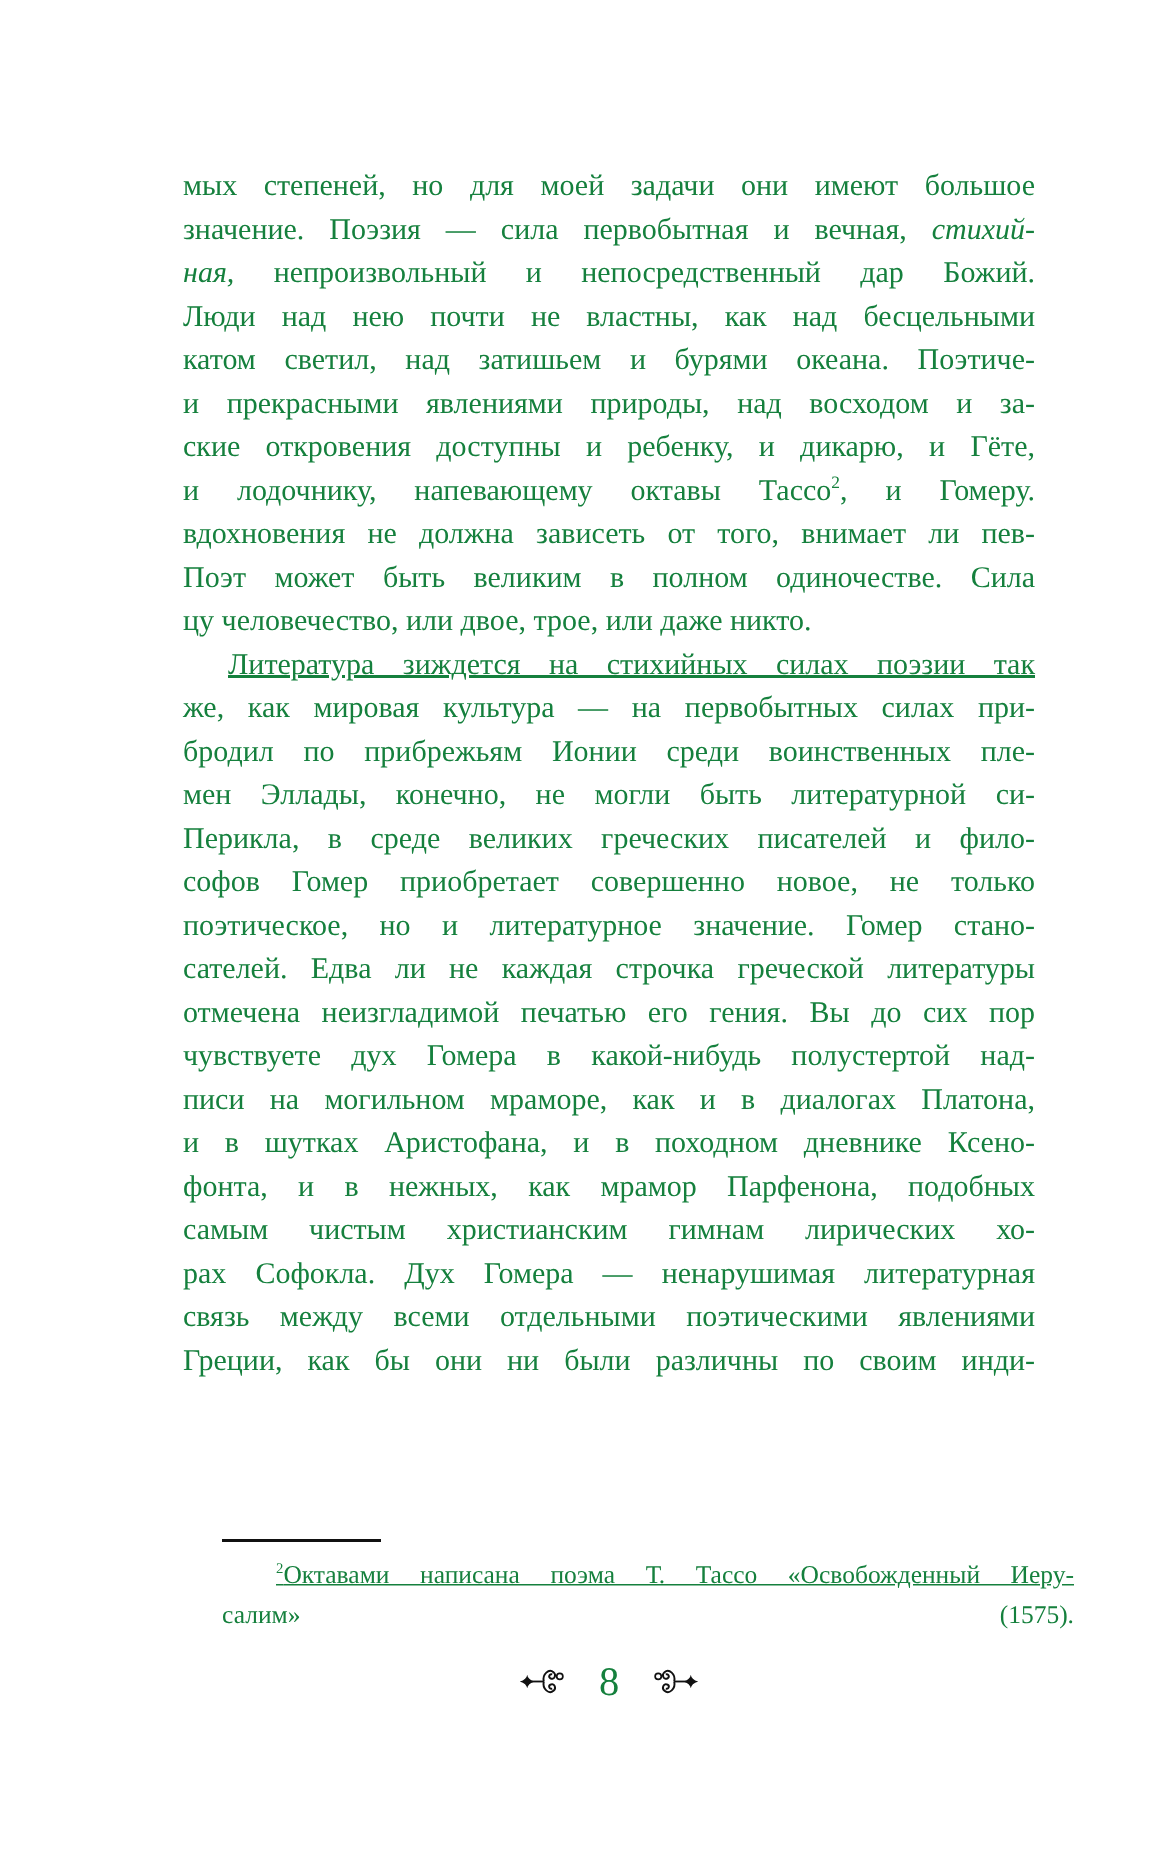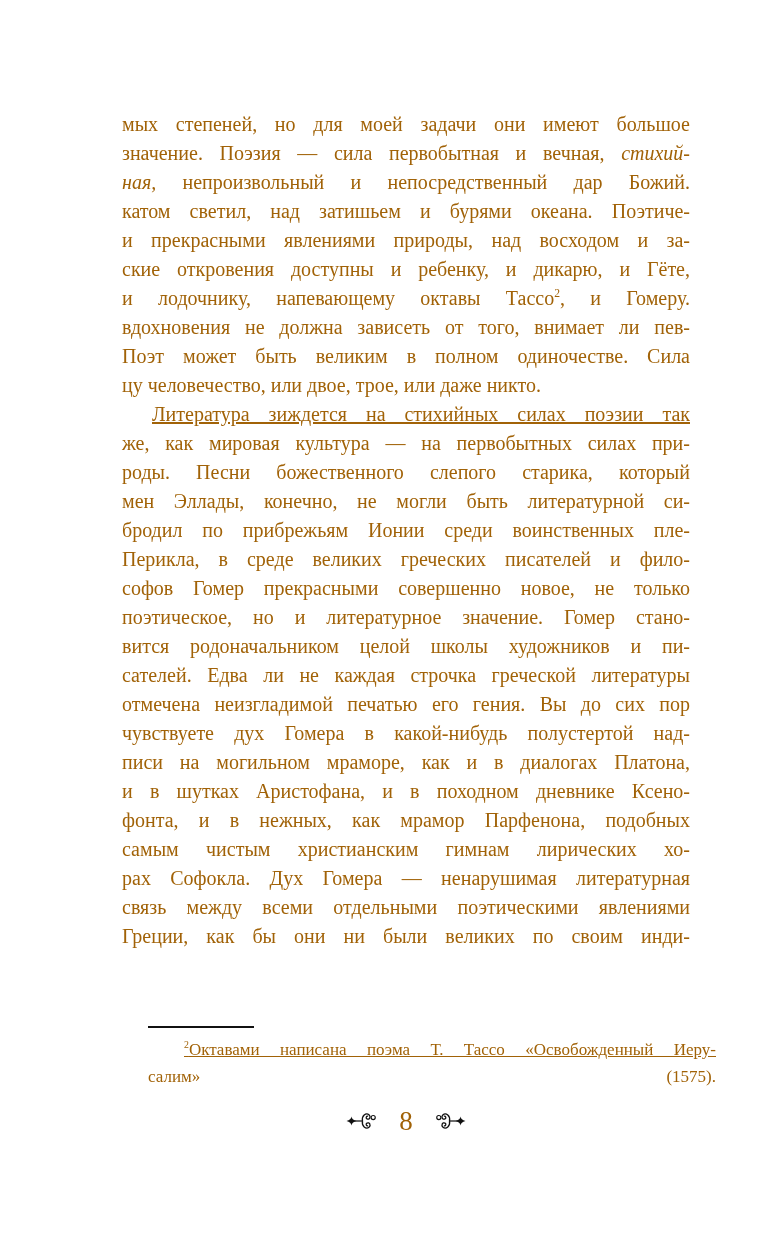--- a/index.html
+++ b/index.html
@@ -5,21 +5,21 @@
   html, body {
     margin: 0;
     padding: 0;
     background: #ffffff;
   }
   .page {
     position: relative;
     width: 768px;
     height: 1241px;
     background: #ffffff;
-    color: #a16207;
+    color: #15803d;
     font-family: "Liberation Serif", serif;
     overflow: hidden;
   }
   .body-text {
     position: absolute;
     left: 122px;
     top: 110px;
     width: 568px;
   }
   .body-text-line {
@@ -91,46 +91,45 @@
 </style>
 </head>
 <body>
 
 <main class="page">
 
   <section class="body-text" id="body-text">
       <div class="body-text-line">мых степеней, но для моей задачи они имеют большое</div>
       <div class="body-text-line">значение. Поэзия — сила первобытная и вечная, <span class="italic">стихий-</span></div>
       <div class="body-text-line"><span class="italic">ная,</span> непроизвольный и непосредственный дар Божий.</div>
+      <div class="body-text-line">Люди над нею почти не властны, как над бесцельными</div>
       <div class="body-text-line">катом светил, над затишьем и бурями океана. Поэтиче-</div>
       <div class="body-text-line">и прекрасными явлениями природы, над восходом и за-</div>
       <div class="body-text-line">ские откровения доступны и ребенку, и дикарю, и Гёте,</div>
       <div class="body-text-line">и лодочнику, напевающему октавы Тассо<span class="sup">2</span>, и Гомеру.</div>
       <div class="body-text-line">вдохновения не должна зависеть от того, внимает ли пев-</div>
       <div class="body-text-line">Поэт может быть великим в полном одиночестве. Сила</div>
       <div class="body-text-line align-left">цу человечество, или двое, трое, или даже никто.</div>
       <div class="body-text-line indented">Литература зиждется на стихийных силах поэзии так</div>
       <div class="body-text-line">же, как мировая культура — на первобытных силах при-</div>
-      <div class="body-text-line">роды. Песни божественного слепого старика, который</div>
+      <div class="body-text-line">бродил по прибрежьям Ионии среди воинственных пле-</div>
       <div class="body-text-line">мен Эллады, конечно, не могли быть литературной си-</div>
-      <div class="body-text-line">бродил по прибрежьям Ионии среди воинственных пле-</div>
       <div class="body-text-line">Перикла, в среде великих греческих писателей и фило-</div>
-      <div class="body-text-line">софов Гомер прекрасными совершенно новое, не только</div>
+      <div class="body-text-line">софов Гомер приобретает совершенно новое, не только</div>
       <div class="body-text-line">поэтическое, но и литературное значение. Гомер стано-</div>
-      <div class="body-text-line">вится родоначальником целой школы художников и пи-</div>
       <div class="body-text-line">сателей. Едва ли не каждая строчка греческой литературы</div>
       <div class="body-text-line">отмечена неизгладимой печатью его гения. Вы до сих пор</div>
       <div class="body-text-line">чувствуете дух Гомера в какой-нибудь полустертой над-</div>
       <div class="body-text-line">писи на могильном мраморе, как и в диалогах Платона,</div>
       <div class="body-text-line">и в шутках Аристофана, и в походном дневнике Ксено-</div>
       <div class="body-text-line">фонта, и в нежных, как мрамор Парфенона, подобных</div>
       <div class="body-text-line">самым чистым христианским гимнам лирических хо-</div>
       <div class="body-text-line">рах Софокла. Дух Гомера — ненарушимая литературная</div>
       <div class="body-text-line">связь между всеми отдельными поэтическими явлениями</div>
-      <div class="body-text-line">Греции, как бы они ни были великих по своим инди-</div>
+      <div class="body-text-line">Греции, как бы они ни были различны по своим инди-</div>
     </section>
 
   <section class="footnote-area">
     <div class="footnote-rule"></div>
     <div id="footnote-lines">
         <div class="footnote-line indented"><span class="sup">2</span>Октавами написана поэма Т. Тассо «Освобожденный Иеру-</div>
         <div class="footnote-line align-left">салим» (1575).</div>
       </div>
   </section>
 

